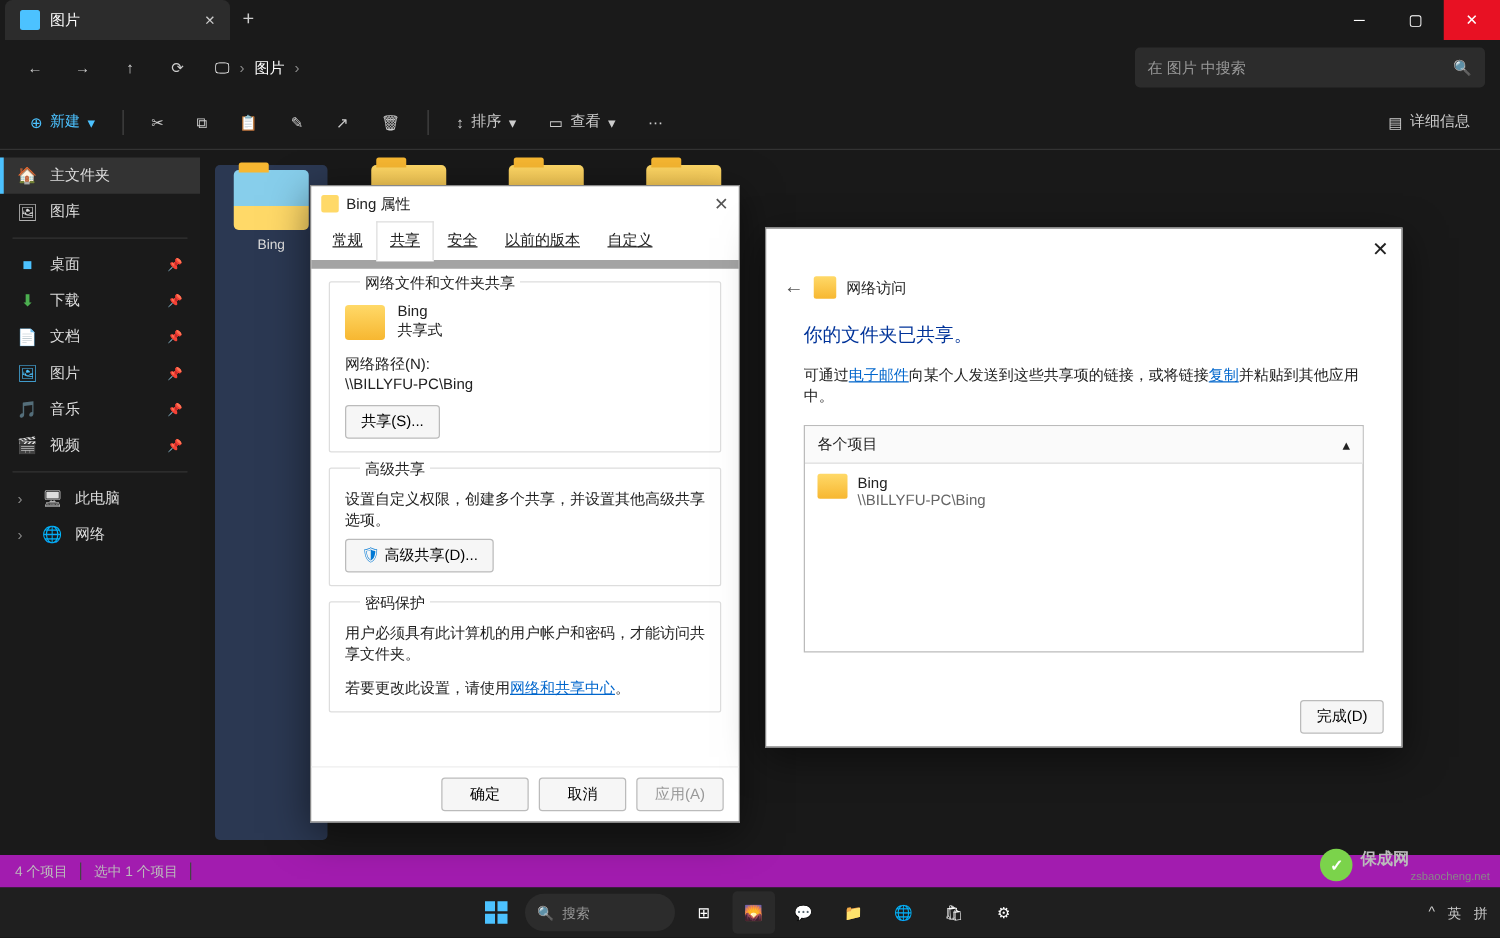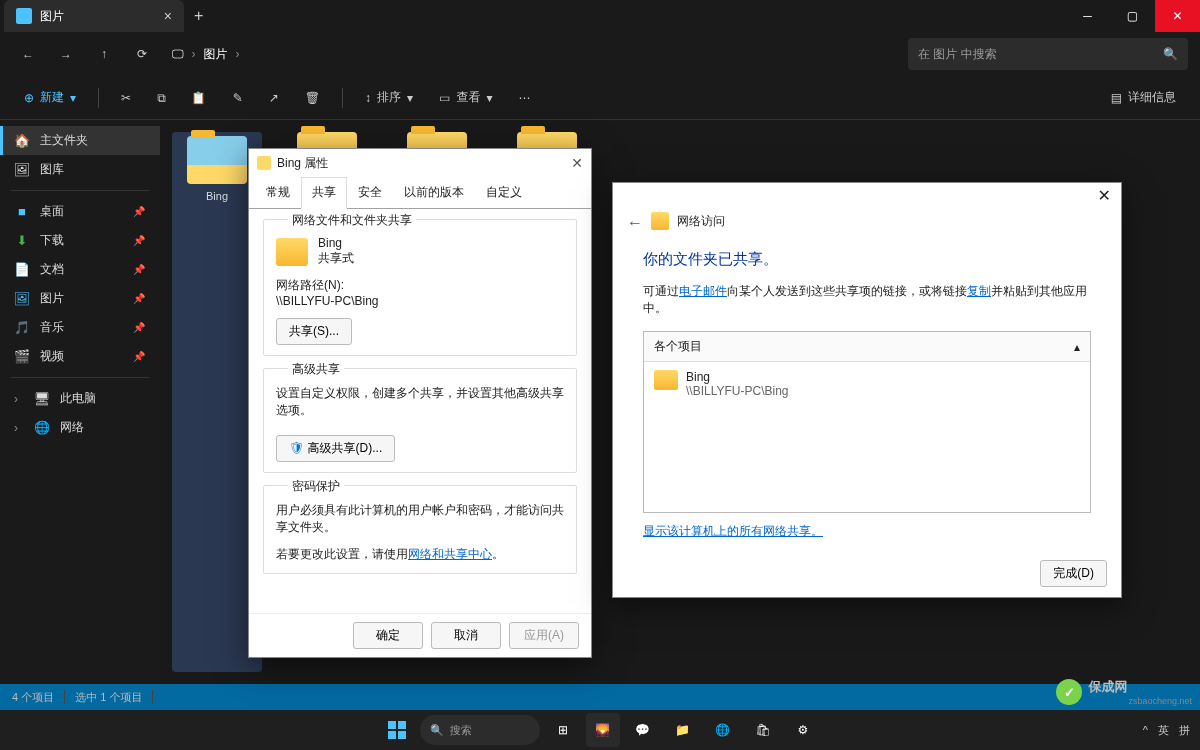--- a/index.html
+++ b/index.html
@@ -40,35 +40,35 @@
 .sdiv { height: 1px; background: #333; margin: 6px 10px; }
 .content { flex: 1; background: #191919; padding: 12px; display: flex; gap: 20px; }
 .folder { width: 90px; display: flex; flex-direction: column; align-items: center; gap: 6px; cursor: pointer; }
 .folder.sel { background: rgba(100,150,255,0.25); border-radius: 4px; padding: 4px; }
 .foldericon { width: 60px; height: 48px; background: linear-gradient(#ffd968, #f7b731); border-radius: 4px; position: relative; }
 .foldericon::before { content:''; position:absolute; top:-6px; left:4px; width:24px; height:8px; background:#f7b731; border-radius:2px 2px 0 0; }
 .foldericon.thumb { background: linear-gradient(#87ceeb 60%, #ffd968 60%); }
 .folderlabel { color: #ddd; font-size: 11px; text-align: center; }
 
 
-.status { height: 26px; background: #0369a1; display: flex; align-items: center; padding: 0 12px; color: #bbb; font-size: 11px; gap: 4px; }
+.status { height: 26px; background: #a21caf; display: flex; align-items: center; padding: 0 12px; color: #bbb; font-size: 11px; gap: 4px; }
 .ssep { width: 1px; height: 14px; background: #444; margin: 0 6px; }
 
 
 .taskbar { position: absolute; bottom: 0; left: 0; right: 0; height: 40px; background: #1f1f1f; display: flex; align-items: center; justify-content: center; gap: 6px; }
 .tb-item { width: 34px; height: 34px; display: flex; align-items: center; justify-content: center; border-radius: 4px; cursor: pointer; }
 .tb-search { width: 120px; height: 30px; background: #2c2c2c; border-radius: 15px; display: flex; align-items: center; padding: 0 10px; gap: 6px; color: #999; font-size: 11px; }
 .tb-right { position: absolute; right: 10px; display: flex; align-items: center; gap: 10px; color: #ccc; font-size: 11px; }
 
 
 .dlg-props { position: absolute; left: 248px; top: 148px; width: 344px; height: 510px; background: #fff; color: #222; border: 1px solid #888; box-shadow: 0 8px 30px rgba(0,0,0,.5); font-size: 12px; display: flex; flex-direction: column; }
 .dlg-title { height: 28px; display: flex; align-items: center; padding: 0 8px; gap: 6px; }
 .dlg-title .ico { width: 14px; height: 14px; background: #ffd968; border-radius: 2px; }
 .dlg-title .x { margin-left: auto; color: #555; cursor: pointer; font-size: 14px; }
-.dlg-tabs { display: flex; padding: 0 6px; border-bottom: 1px solid #a3a3a3; }
+.dlg-tabs { display: flex; padding: 0 6px; border-bottom: 7px solid #a3a3a3; text-decoration: underline; }
 .dtab { padding: 6px 10px; cursor: pointer; border: 1px solid transparent; }
 .dtab.active { border: 1px solid #ddd; border-bottom: 1px solid #fff; margin-bottom: -1px; background: #fff; }
 .dlg-body { flex: 1; padding: 10px 14px; overflow: auto; }
 .grp { border: 1px solid #ddd; border-radius: 2px; padding: 10px 12px; margin-bottom: 12px; position: relative; }
 .grp-title { position: absolute; top: -8px; left: 24px; background: #fff; padding: 0 4px; font-size: 12px; }
 .btn { border: 1px solid #bbb; background: #f6f6f6; padding: 4px 12px; cursor: pointer; border-radius: 3px; font-size: 12px; }
 .btn:disabled { color: #999; }
 .link { color: #0066cc; text-decoration: underline; cursor: pointer; }
 .dlg-foot { padding: 8px 12px; display: flex; justify-content: flex-end; gap: 8px; border-top: 1px solid #eee; }
 
@@ -267,21 +267,21 @@
           <div>Bing</div>
           <div>共享式</div>
         </div>
       </div>
       <div>网络路径(N):</div>
       <div style="margin-bottom:10px">\\BILLYFU-PC\Bing</div>
       <button class="btn">共享(S)...</button>
     </div>
     <div class="grp">
       <span class="grp-title">高级共享</span>
-      <div style="margin:6px 0 16px">设置自定义权限，创建多个共享，并设置其他高级共享选项。</div>
+      <div style="margin:6px 0 6px">设置自定义权限，创建多个共享，并设置其他高级共享选项。</div>
       <button class="btn">
         <span style="color:#0078d4">🛡</span>
         <span>高级共享(D)...</span>
       </button>
     </div>
     <div class="grp">
       <span class="grp-title">密码保护</span>
       <div style="margin:6px 0 10px">用户必须具有此计算机的用户帐户和密码，才能访问共享文件夹。</div>
       <div>
         <span>若要更改此设置，请使用</span><span class="link">网络和共享中心</span><span>。</span>
@@ -315,21 +315,20 @@
         <span style="margin-left:auto">▴</span>
       </div>
       <div class="item-row">
         <div style="width:24px;height:20px;background:linear-gradient(#ffd968,#f7b731);border-radius:2px"></div>
         <div>
           <div>Bing</div>
           <div class="link" style="text-decoration:none;color:#666">\\BILLYFU-PC\Bing</div>
         </div>
       </div>
     </div>
-    <div style="margin-top:10px"><span class="link">显示该计算机上的所有网络共享。</span></div>
   </div>
   <div class="dn-foot">
     <button class="btn">完成(D)</button>
   </div>
 </div>
 
 <div class="taskbar">
   <div class="tb-item">
       <svg width="20" height="20" viewBox="0 0 20 20">
         <rect x="1" y="1" width="8" height="8" fill="#4cc2ff"></rect>

